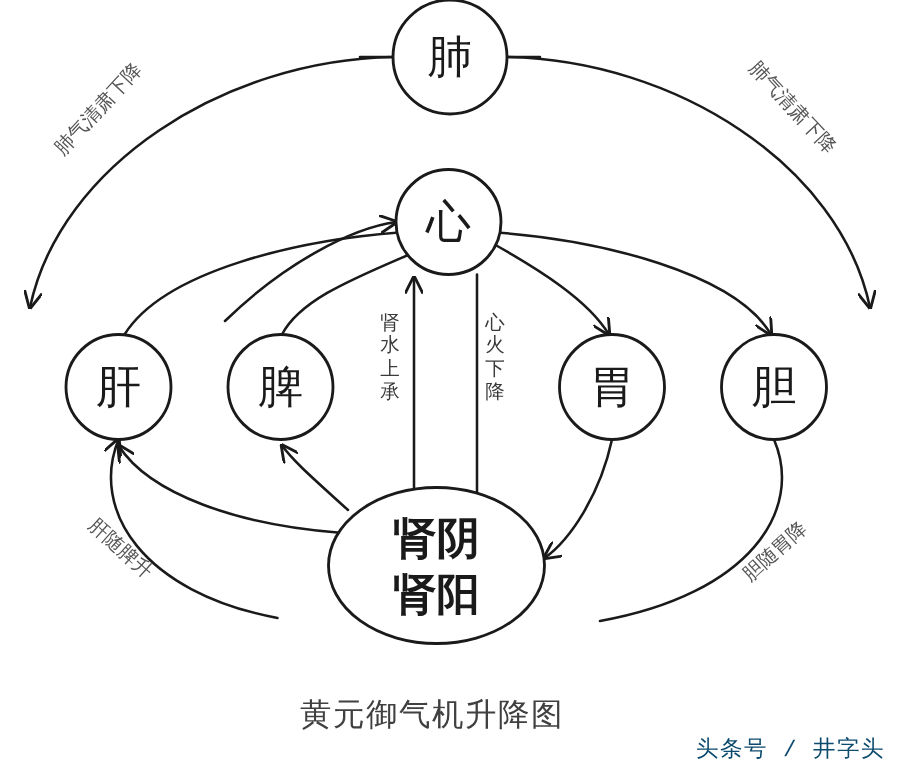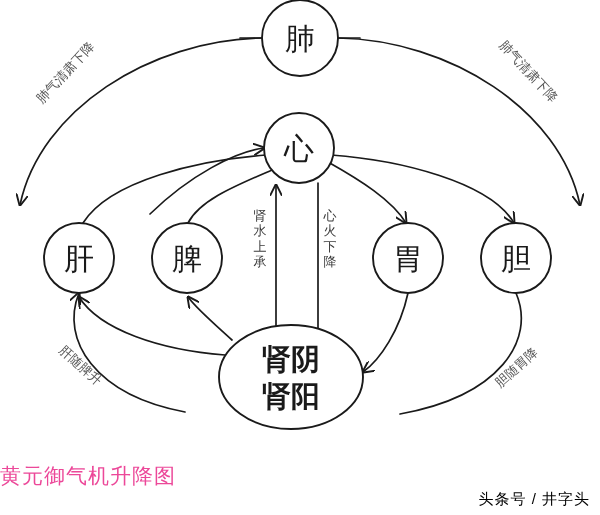--- a/index.html
+++ b/index.html
@@ -55,33 +55,33 @@
     letter-spacing: 0;
   }
   .vert-label span {
     display: block;
   }
   .caption {
     position: absolute;
     left: 0;
     top: 462px;
     width: 576px;
-    text-align: left;
+    text-align: center;
     font-family: "DejaVu Sans", "Liberation Sans", sans-serif;
     font-size: 21px;
-    color: #ec4899;
+    color: #404040;
     letter-spacing: 1px;
   }
   .watermark {
     position: absolute;
     right: 10px;
     bottom: 6px;
-    font-family: Liberation Sans, sans-serif;
+    font-family: Liberation Mono, monospace;
     font-size: 15px;
-    color: #000000;
+    color: #0c4a6e;
     letter-spacing: 1px;
   }
   svg line, svg path, svg circle, svg ellipse {
     shape-rendering: geometricPrecision;
   }
 </style>
 </head>
 <body>
 
 <div id="stage">

